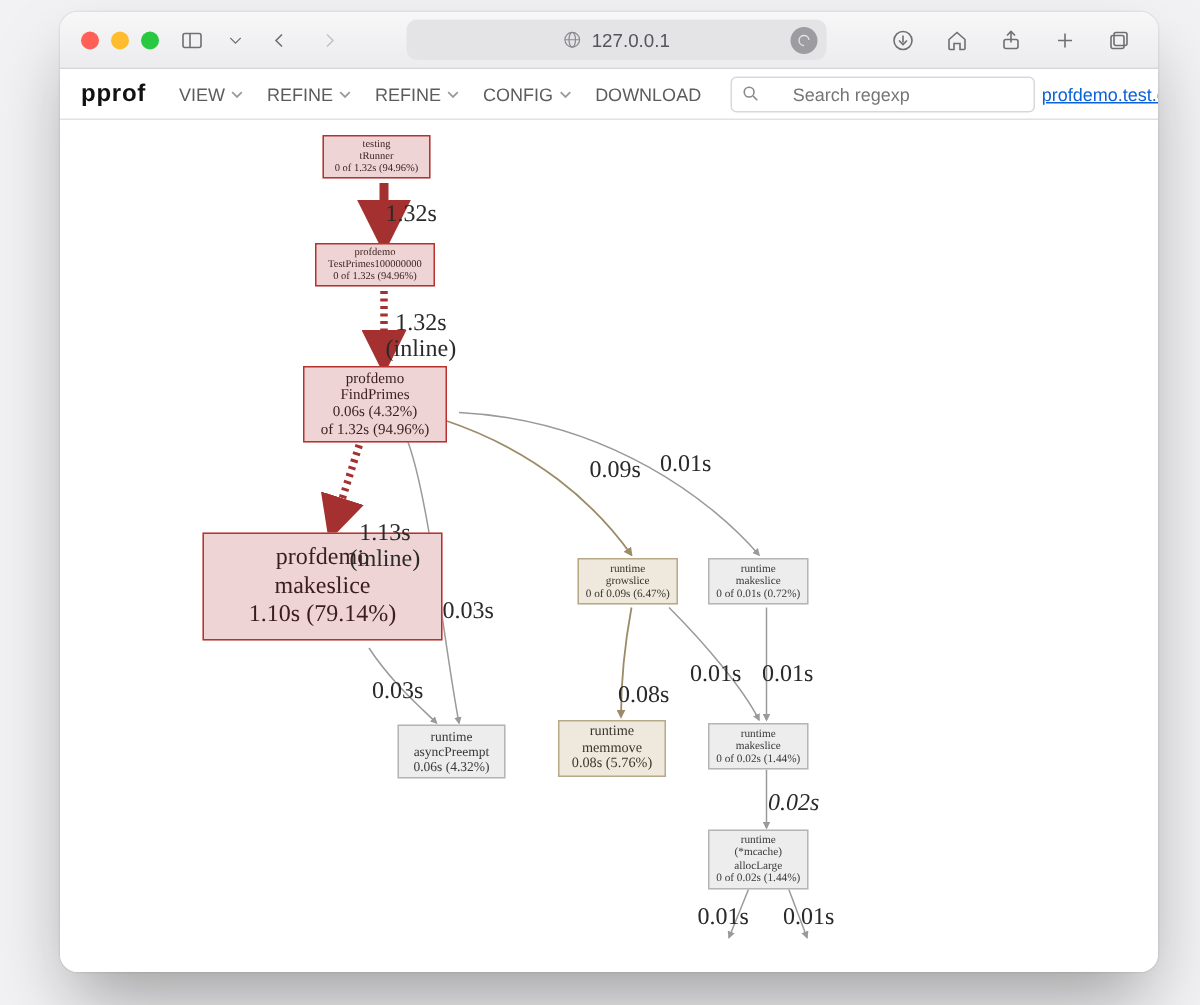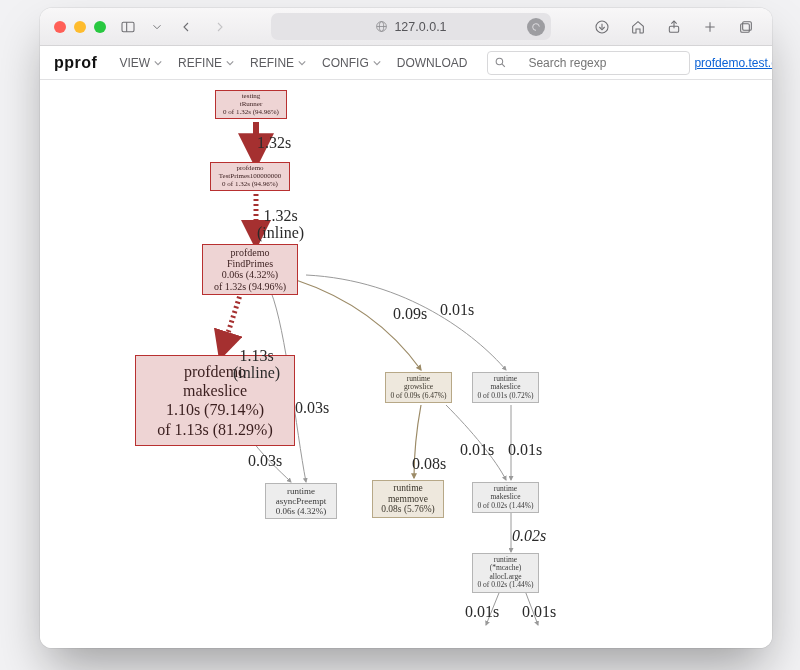--- a/index.html
+++ b/index.html
@@ -244,21 +244,20 @@
     <div class="node red" style="left:162px; top:164px; width:96px; font-size:10px;">
       <span>profdemo</span>
       <span>FindPrimes</span>
       <span>0.06s (4.32%)</span>
       <span>of 1.32s (94.96%)</span>
     </div>
     <div class="node red" style="left:95px; top:275px; width:160px; font-size:16px; line-height:1.2; padding:6px 6px;">
       <span>profdemo</span>
       <span>makeslice</span>
       <span>1.10s (79.14%)</span>
-      <span>of 1.13s (81.29%)</span>
     </div>
     <div class="node tan" style="left:345px; top:292px; width:67px; font-size:7.5px;">
       <span>runtime</span>
       <span>growslice</span>
       <span>0 of 0.09s (6.47%)</span>
     </div>
     <div class="node gray" style="left:432px; top:292px; width:67px; font-size:7.5px;">
       <span>runtime</span>
       <span>makeslice</span>
       <span>0 of 0.01s (0.72%)</span>

